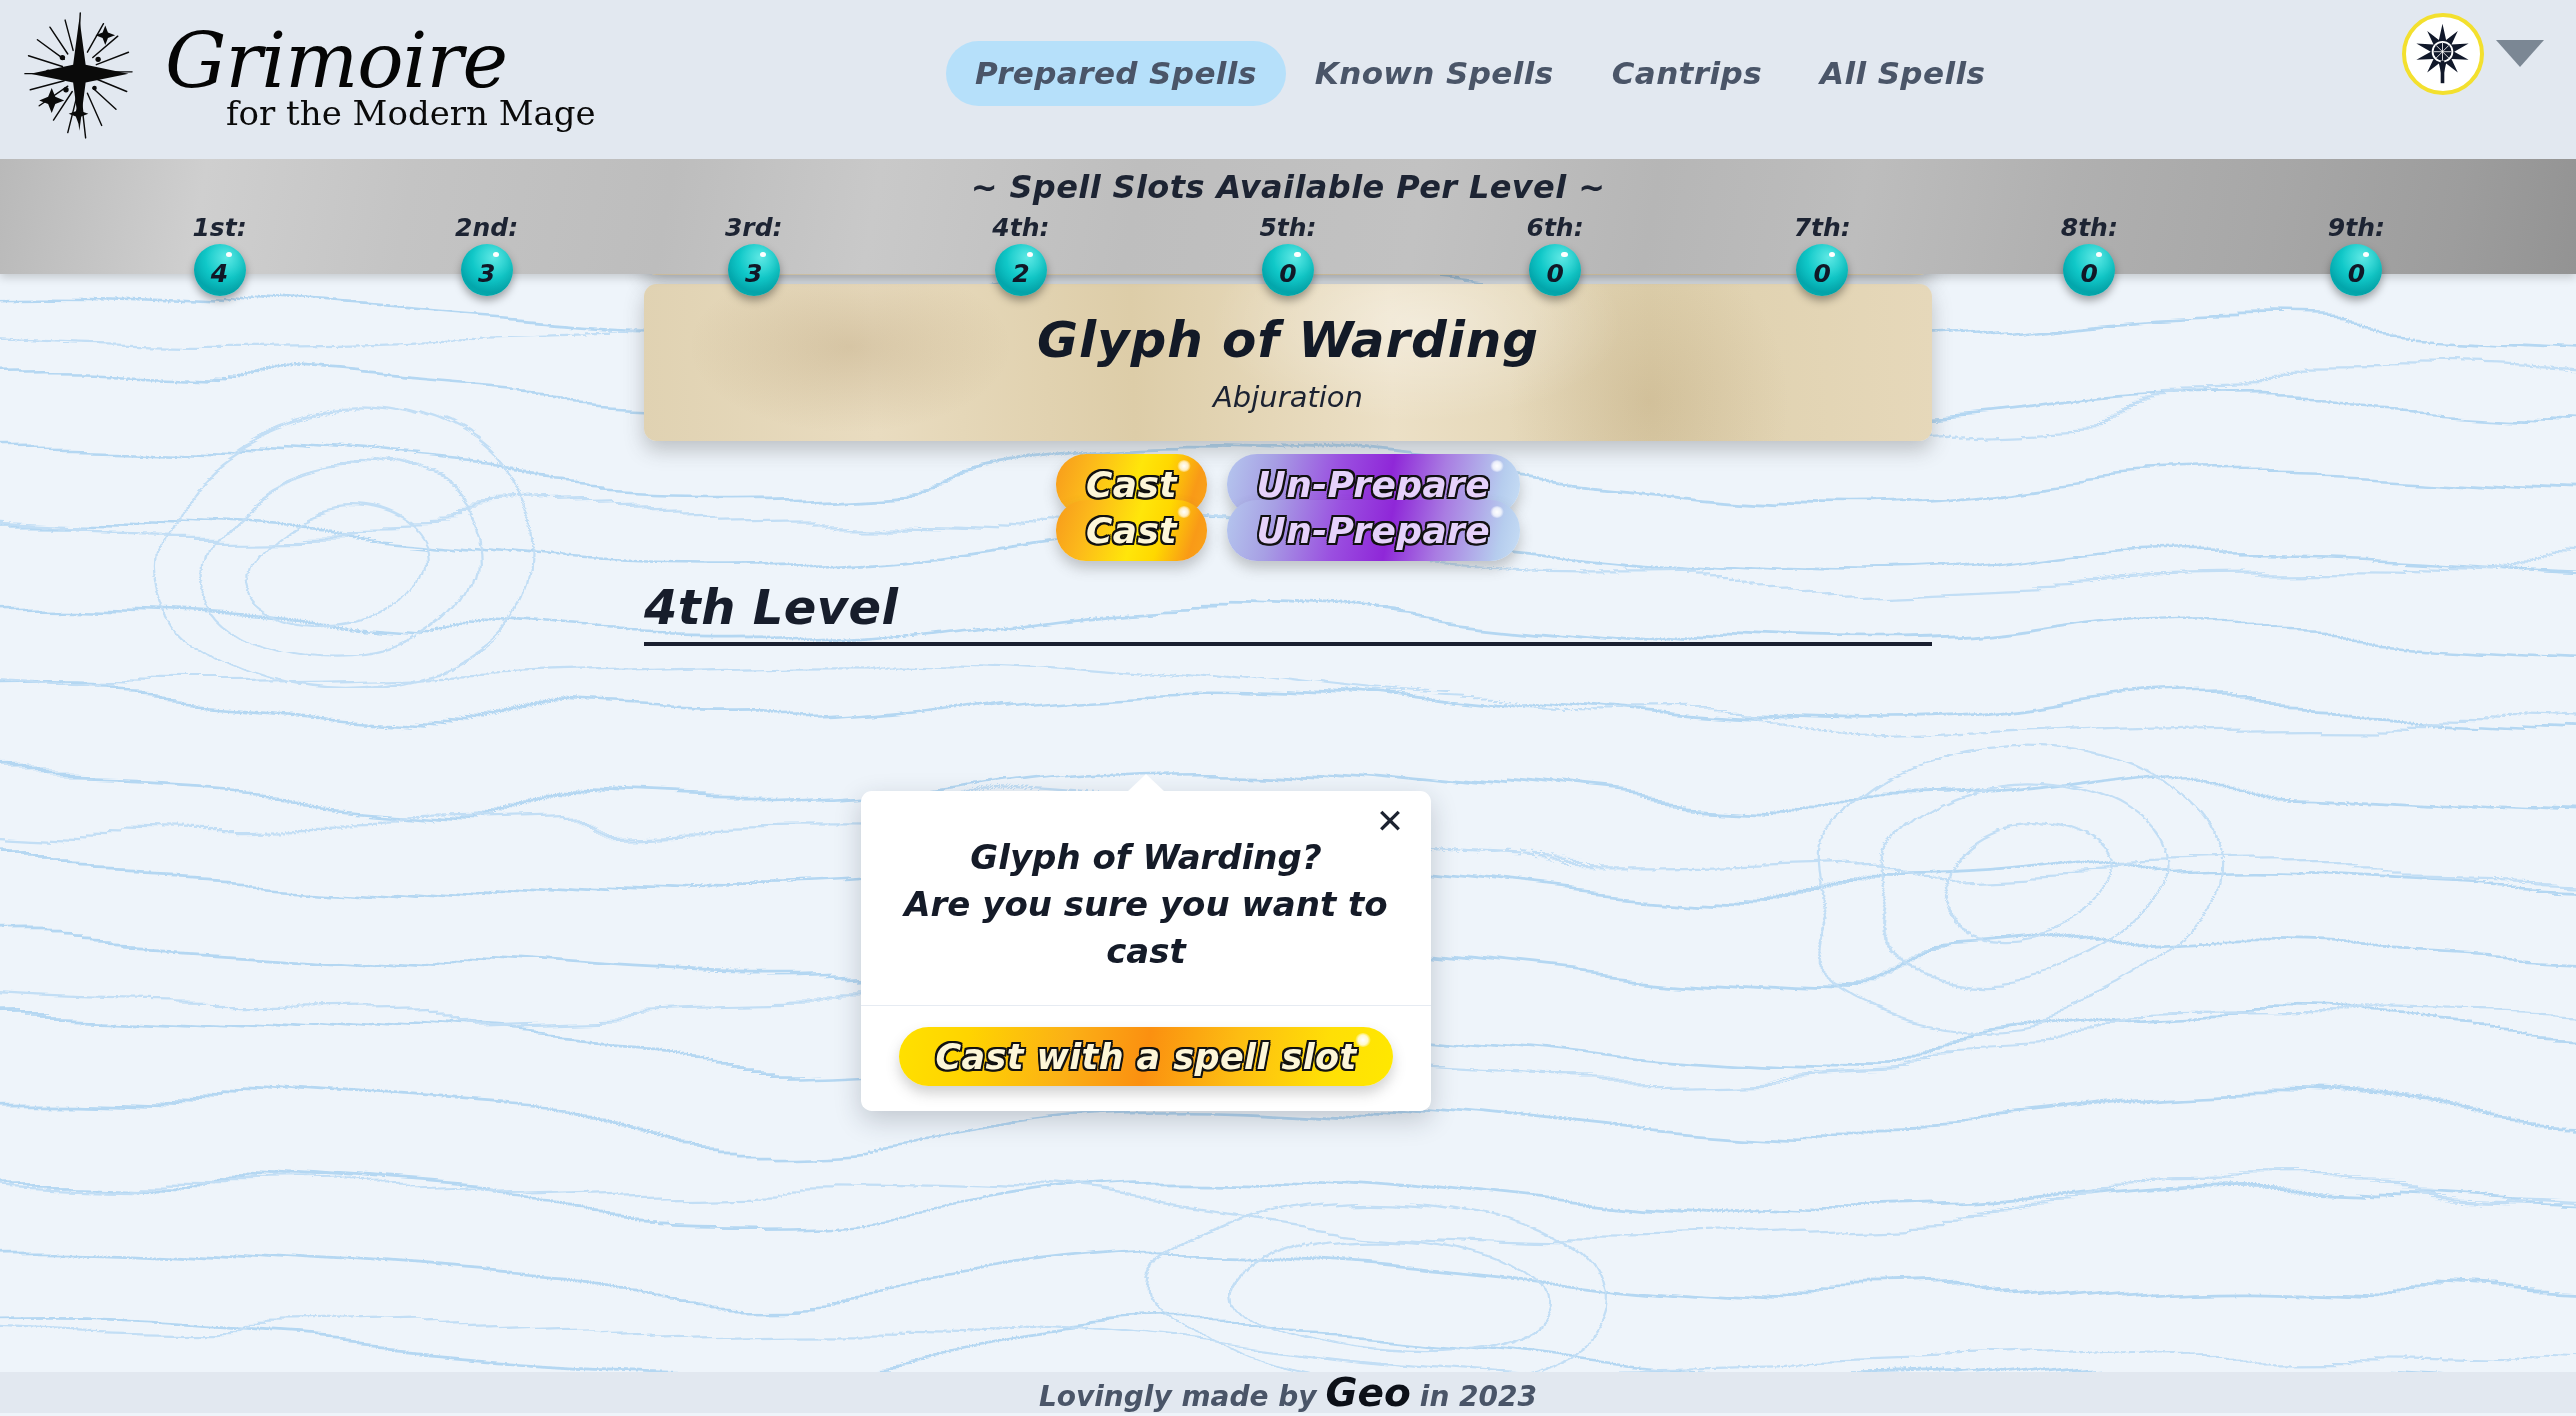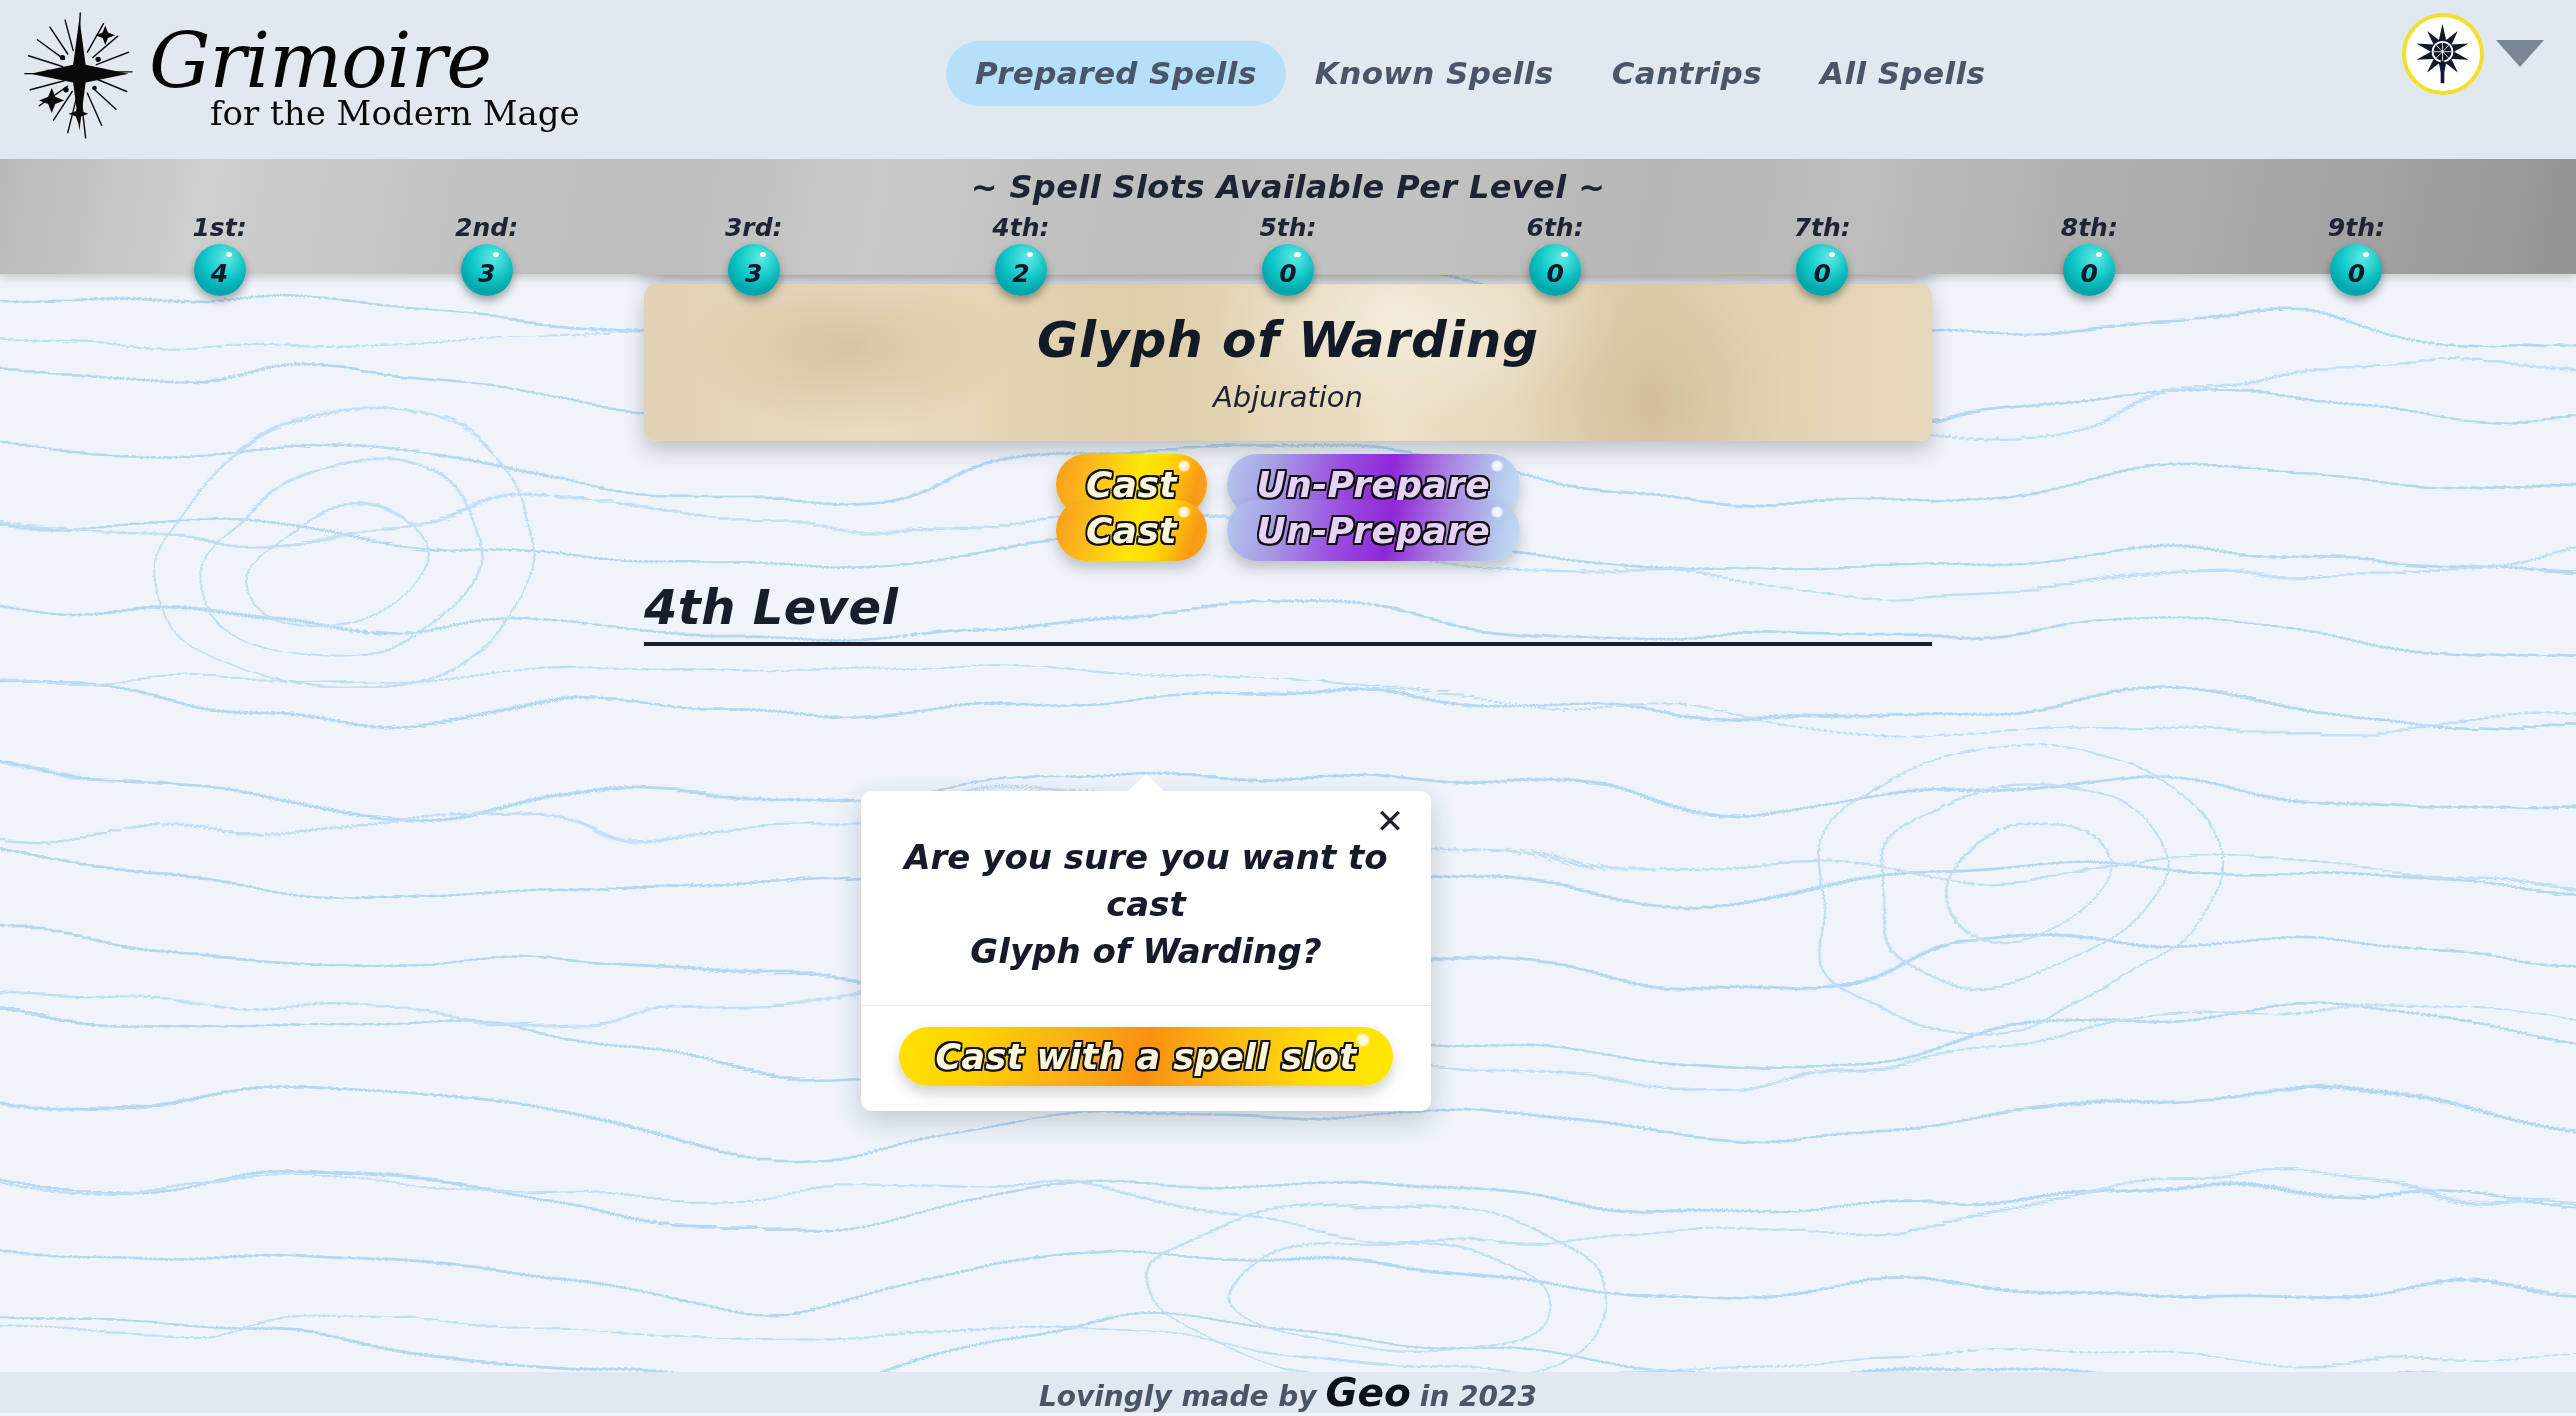--- a/index.html
+++ b/index.html
@@ -36,21 +36,21 @@
     display: flex;
     align-items: center;
   }
 
   .brand {
     position: absolute;
     left: 16px;
     top: 3.6px;
     display: flex;
     align-items: center;
-    gap: 8px;
+    gap: 24px;
   }
   .brand-spark { width: 125px; height: 143px; flex: none; }
   .brand-text {
     display: flex;
     flex-direction: column;
     align-items: flex-start;
     line-height: 1;
     padding-top: 3.6px;
   }
   .brand-title {
@@ -675,22 +675,22 @@
     </div>
     <div class="caret"></div>
   </div>
 
 </div>
 
 <div class="popover">
   <div class="popover-arrow"></div>
   <button class="popover-close">✕</button>
   <div class="popover-body">
+    <div>Glyph of Warding?</div>
     <div>Are you sure you want to cast</div>
-    <div>Glyph of Warding?</div>
   </div>
   <div class="popover-footer">
     <button class="btn-slot">Cast with a spell slot</button>
   </div>
 </div>
 
 <div class="footer">
   <div class="footer-text">
     <span>Lovingly made by</span>
     <span class="footer-author">Geo</span>

